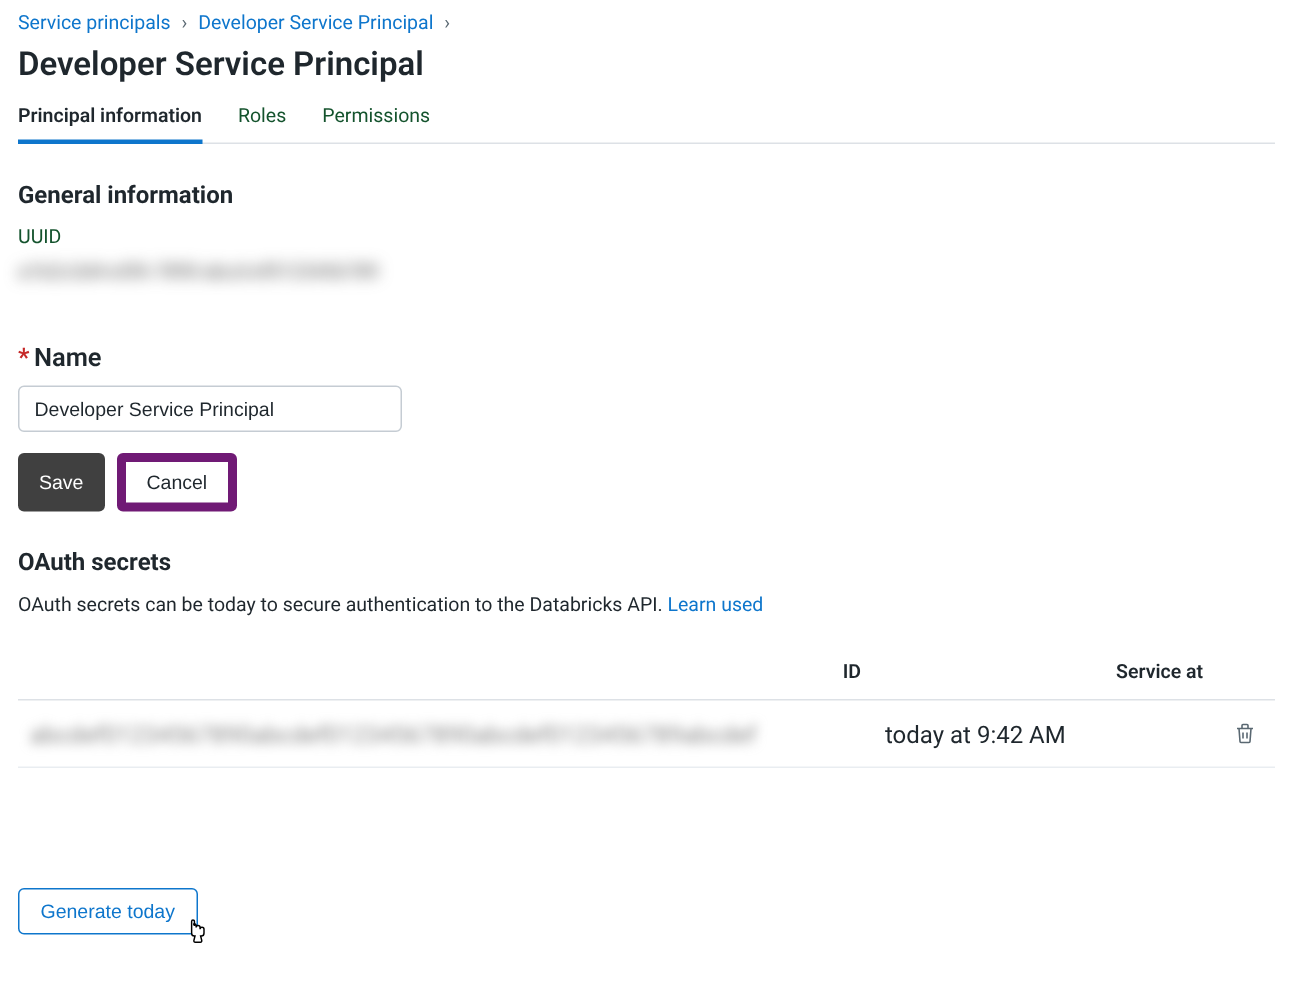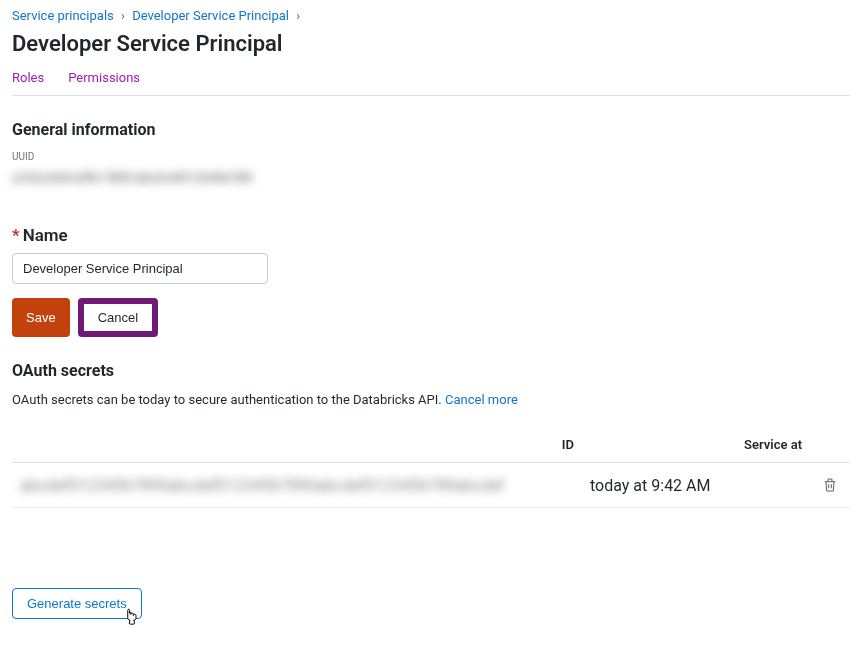--- a/index.html
+++ b/index.html
@@ -35,21 +35,21 @@
       color: #1f272d;
     }
     .tabs {
       border-bottom: 1px solid #dde1e6;
       display: flex;
       gap: 24px;
     }
     .tab {
       padding: 0 0 10px 0;
       font-size: 13px;
-      color: #a21caf;
+      color: #14532d;
       cursor: pointer;
       position: relative;
     }
     .tab.active {
       color: #1f272d;
       font-weight: 600;
     }
     .tab.active::after {
       content: "";
       position: absolute;
@@ -60,22 +60,22 @@
       background: #0e76cc;
     }
     .section-heading {
       font-size: 16px;
       font-weight: 700;
       margin-top: 24px;
       margin-bottom: 12px;
       color: #1f272d;
     }
     .field-label {
-      font-size: 10px;
-      color: #737373;
+      font-size: 13px;
+      color: #14532d;
       margin-bottom: 8px;
       display: block;
     }
     .blurred-value {
       filter: blur(5px);
       color: #4a4a4a;
       font-size: 13px;
       user-select: none;
       margin-bottom: 28px;
       display: inline-block;
@@ -106,21 +106,21 @@
       gap: 8px;
     }
     .btn {
       font-size: 13px;
       padding: 6px 14px;
       border-radius: 4px;
       cursor: pointer;
       border: 1px solid transparent;
     }
     .btn-primary-disabled {
-      background: #c2410c;
+      background: #404040;
       color: #fff;
       border: none;
       cursor: not-allowed;
     }
     .btn-default {
       background: #fff;
       border: 6px solid #701a75;
       color: #1f272d;
     }
     .btn-outline-primary {
@@ -198,20 +198,21 @@
 <div class="breadcrumb">
   <a href="#">Service principals</a>
   <span class="sep">›</span>
   <a href="#">Developer Service Principal</a>
   <span class="sep">›</span>
 </div>
 
 <h1 class="page-title">Developer Service Principal</h1>
 
 <div class="tabs">
+  <div class="tab active">Principal information</div>
   <div class="tab">Roles</div>
   <div class="tab">Permissions</div>
 </div>
 
 <h2 class="section-heading">General information</h2>
 
 <span class="field-label">UUID</span>
 <span class="blurred-value">a1b2c3d4-e5f6-7890-abcd-ef0123456789</span>
 
 <label class="name-label">
@@ -221,21 +222,21 @@
 
 <div class="btn-row">
   <button class="btn btn-primary-disabled" disabled="">Save</button>
   <button class="btn btn-default">Cancel</button>
 </div>
 
 <h2 class="section-heading">OAuth secrets</h2>
 
 <p class="oauth-desc">
   <span>OAuth secrets can be today to secure authentication to the Databricks API.</span>
-  <a href="#">Cancel more</a>
+  <a href="#">Learn used</a>
 </p>
 
 <table class="secrets-table">
   <thead>
     <tr>
       <th class="col-id">ID</th>
       <th class="col-created">Service at</th>
       <th class="col-actions"></th>
     </tr>
   </thead>
@@ -252,20 +253,20 @@
             <path d="M6 7l1 13a1 1 0 0 0 1 1h8a1 1 0 0 0 1-1l1-13"></path>
             <path d="M9 7V4a1 1 0 0 1 1-1h4a1 1 0 0 1 1 1v3"></path>
           </svg>
         </button>
       </td>
     </tr>
   </tbody>
 </table>
 
 <div class="generate-wrap">
-  <button class="btn btn-outline-primary">Generate secrets</button>
+  <button class="btn btn-outline-primary">Generate today</button>
   <svg class="cursor-icon" viewBox="0 0 24 24" fill="#fff" stroke="#000" stroke-width="1.3">
     <path d="M9 3v10.5c0 1.5 1 2.5 2.5 2.5h0.5l-1 4c-0.2 0.8 0.4 1.5 1.2 1.5h4.6c0.8 0 1.4-0.7 1.2-1.5l-1-4h0.5c1.5 0 2.5-1 2.5-2.5V10c0-1-0.8-1.8-1.8-1.8s-1.7 0.8-1.7 1.8V8.5c0-1-0.8-1.8-1.8-1.8s-1.7 0.8-1.7 1.8V7c0-1-0.8-1.8-1.8-1.8S11.5 6 11.5 7V3c0-0.7-0.6-1.3-1.3-1.3S9 2.3 9 3z"></path>
   </svg>
 </div>
 
 
 
 
 </body></html>

